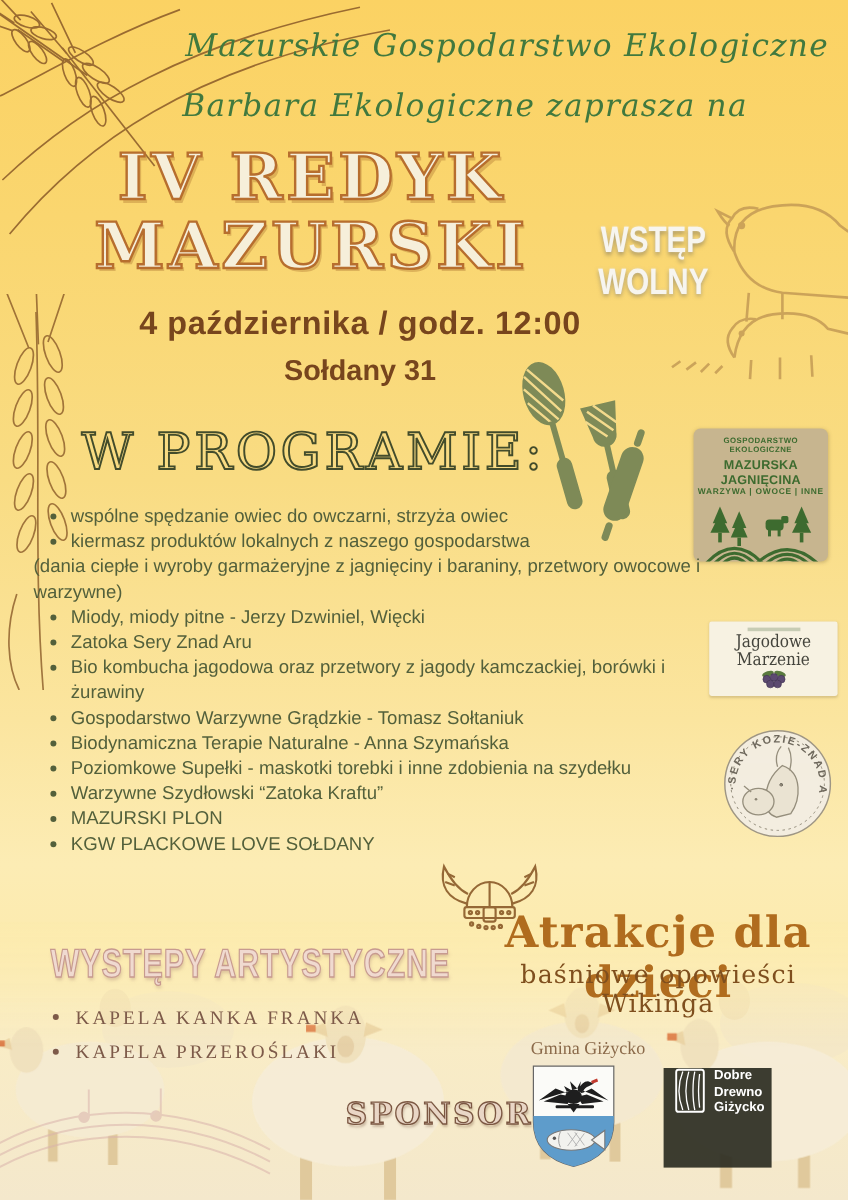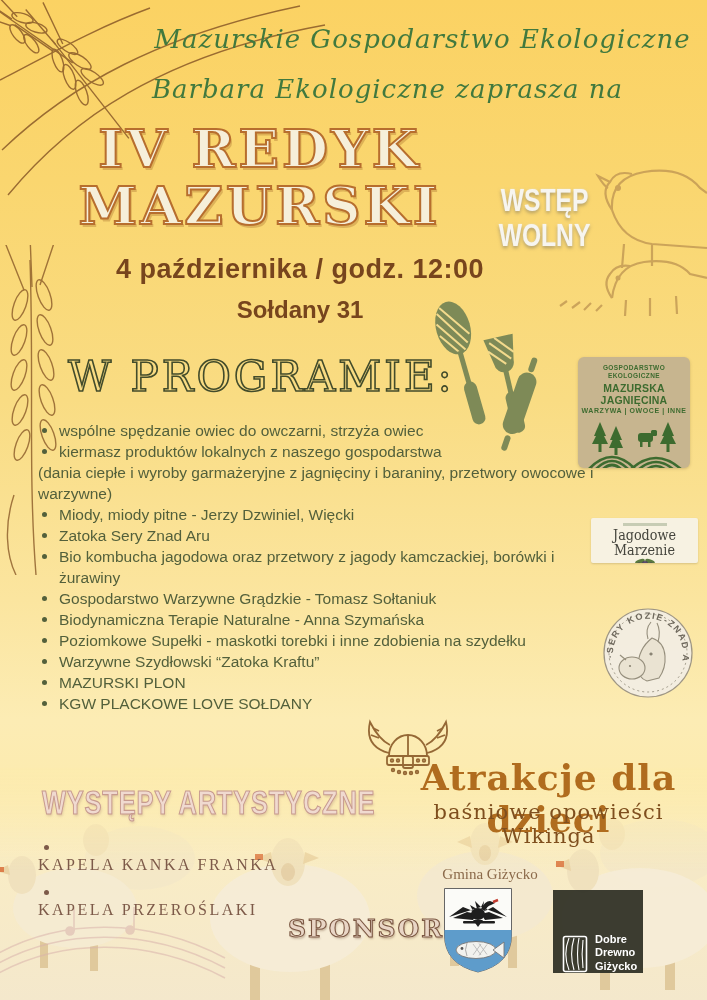--- a/index.html
+++ b/index.html
@@ -24,52 +24,52 @@
   
   .event-date{left:0;top:254px;width:600px;text-align:center;font-weight:bold;font-size:27px;color:#77451D;letter-spacing:.5px;}
   .event-loc{left:0;top:296px;width:600px;text-align:center;font-weight:bold;font-size:24px;color:#77451D;}
   
   .program-heading{left:68px;top:352px;font-family:"DejaVu Serif",serif;font-size:42px;letter-spacing:3px;
     color:rgba(250,222,140,.15);-webkit-text-stroke:1.6px #434C2B;}
   
   .program-list{left:28px;top:420px;width:572px;color:#53603B;font-size:15.5px;line-height:21px;}
   .p-row{display:flex;align-items:flex-start;margin:0 0 0 14px;}
   .p-row .dot{flex:0 0 auto;width:5px;height:5px;border-radius:50%;background:#53603B;margin:8px 12px 0 0;}
-  .p-cont{margin-left:10px;}
+  .p-cont{margin-left:0;}
   
   .kids-heading{left:390px;top:756px;width:317px;text-align:center;font-family:"DejaVu Serif",serif;font-weight:bold;
     font-size:36px;color:#B06C1E;letter-spacing:1px;}
   .kids-sub{left:395px;top:800px;width:307px;text-align:center;font-family:"DejaVu Serif",serif;font-size:21px;color:#7F4F1E;letter-spacing:1px;}
   
   .perf-heading{left:42px;top:784px;font-weight:bold;font-size:31px;letter-spacing:1px;color:#F0DAD0;
     -webkit-text-stroke:1.1px #C79A8F;transform:scale(.82,1.08);transform-origin:left top;
     text-shadow:1px 2px 3px rgba(160,120,110,.35);}
   .perf-list{left:38px;top:834px;width:430px;font-family:"Liberation Serif",serif;font-size:16px;line-height:29px;
     color:#7D5A49;letter-spacing:2.5px;}
-  .f-row{display:flex;align-items:flex-start;flex-direction:column;}
+  .f-row{display:flex;align-items:flex-start;}
   .f-row .dot{flex:0 0 auto;width:5px;height:5px;border-radius:50%;background:#7D5A49;margin:11px 14px 0 6px;}
   
   .sponsors-heading{left:288px;top:914px;font-family:"DejaVu Serif",serif;font-weight:bold;font-size:25px;letter-spacing:2px;
     color:#E9D6C6;-webkit-text-stroke:1.1px #7B5742;text-shadow:1px 2px 2px rgba(120,85,60,.35);}
   .gmina-label{left:425px;top:866px;width:130px;text-align:center;font-family:"Liberation Serif",serif;font-size:15px;color:#8B6A4A;}
   
   .card-jagniecina{left:578px;top:357px;width:112px;height:111px;background:#C7B58F;border-radius:6px;
     box-shadow:0 1px 3px rgba(120,100,60,.3);text-align:center;color:#3D6B2F;overflow:hidden;}
   .cj-top{font-size:6.5px;font-weight:bold;line-height:7.5px;margin-top:7px;letter-spacing:.4px;}
   .cj-title{font-size:10.5px;font-weight:bold;margin-top:3px;letter-spacing:.2px;}
   .cj-sub{font-size:7px;font-weight:bold;margin-top:1px;letter-spacing:.6px;}
   
-  .card-jagodowe{left:591px;top:518px;width:107px;height:45px;background:#F7F2E2;border-radius:2px;
+  .card-jagodowe{left:591px;top:518px;width:107px;height:62px;background:#F7F2E2;border-radius:2px;
     box-shadow:0 1px 2px rgba(120,100,60,.25);text-align:center;overflow:hidden;}
   .cjg-micro{width:44px;height:2.5px;background:#AEB79B;opacity:.65;margin:5px auto 2px;}
   .cjg-title{font-family:"DejaVu Serif",serif;font-size:14.5px;color:#45453D;transform:scale(.88,1);transform-origin:center top;line-height:15px;}
   
   .stamp{left:602px;top:606px;width:92px;height:94px;}
   
-  .dd-box{left:553px;top:890px;width:90px;height:83px;background:rgba(45,46,36,.93);display:flex;align-items:flex-end;padding:0 0 0 9px;box-sizing:border-box;}
+  .dd-box{left:553px;top:890px;width:90px;height:83px;background:rgba(45,46,36,.93);display:flex;align-items:flex-start;padding:0 0 0 9px;box-sizing:border-box;}
   .dd-text{margin-left:7px;color:#fff;font-size:11px;font-weight:bold;line-height:13.5px;}
   .band{left:0;top:768px;width:707px;height:232px;}
   .deco{pointer-events:none;}
 </style>
 </head>
 <body>
 
 <div class="poster">
 
   <svg class="abs band deco" width="707" height="232" viewBox="0 0 707 232">

